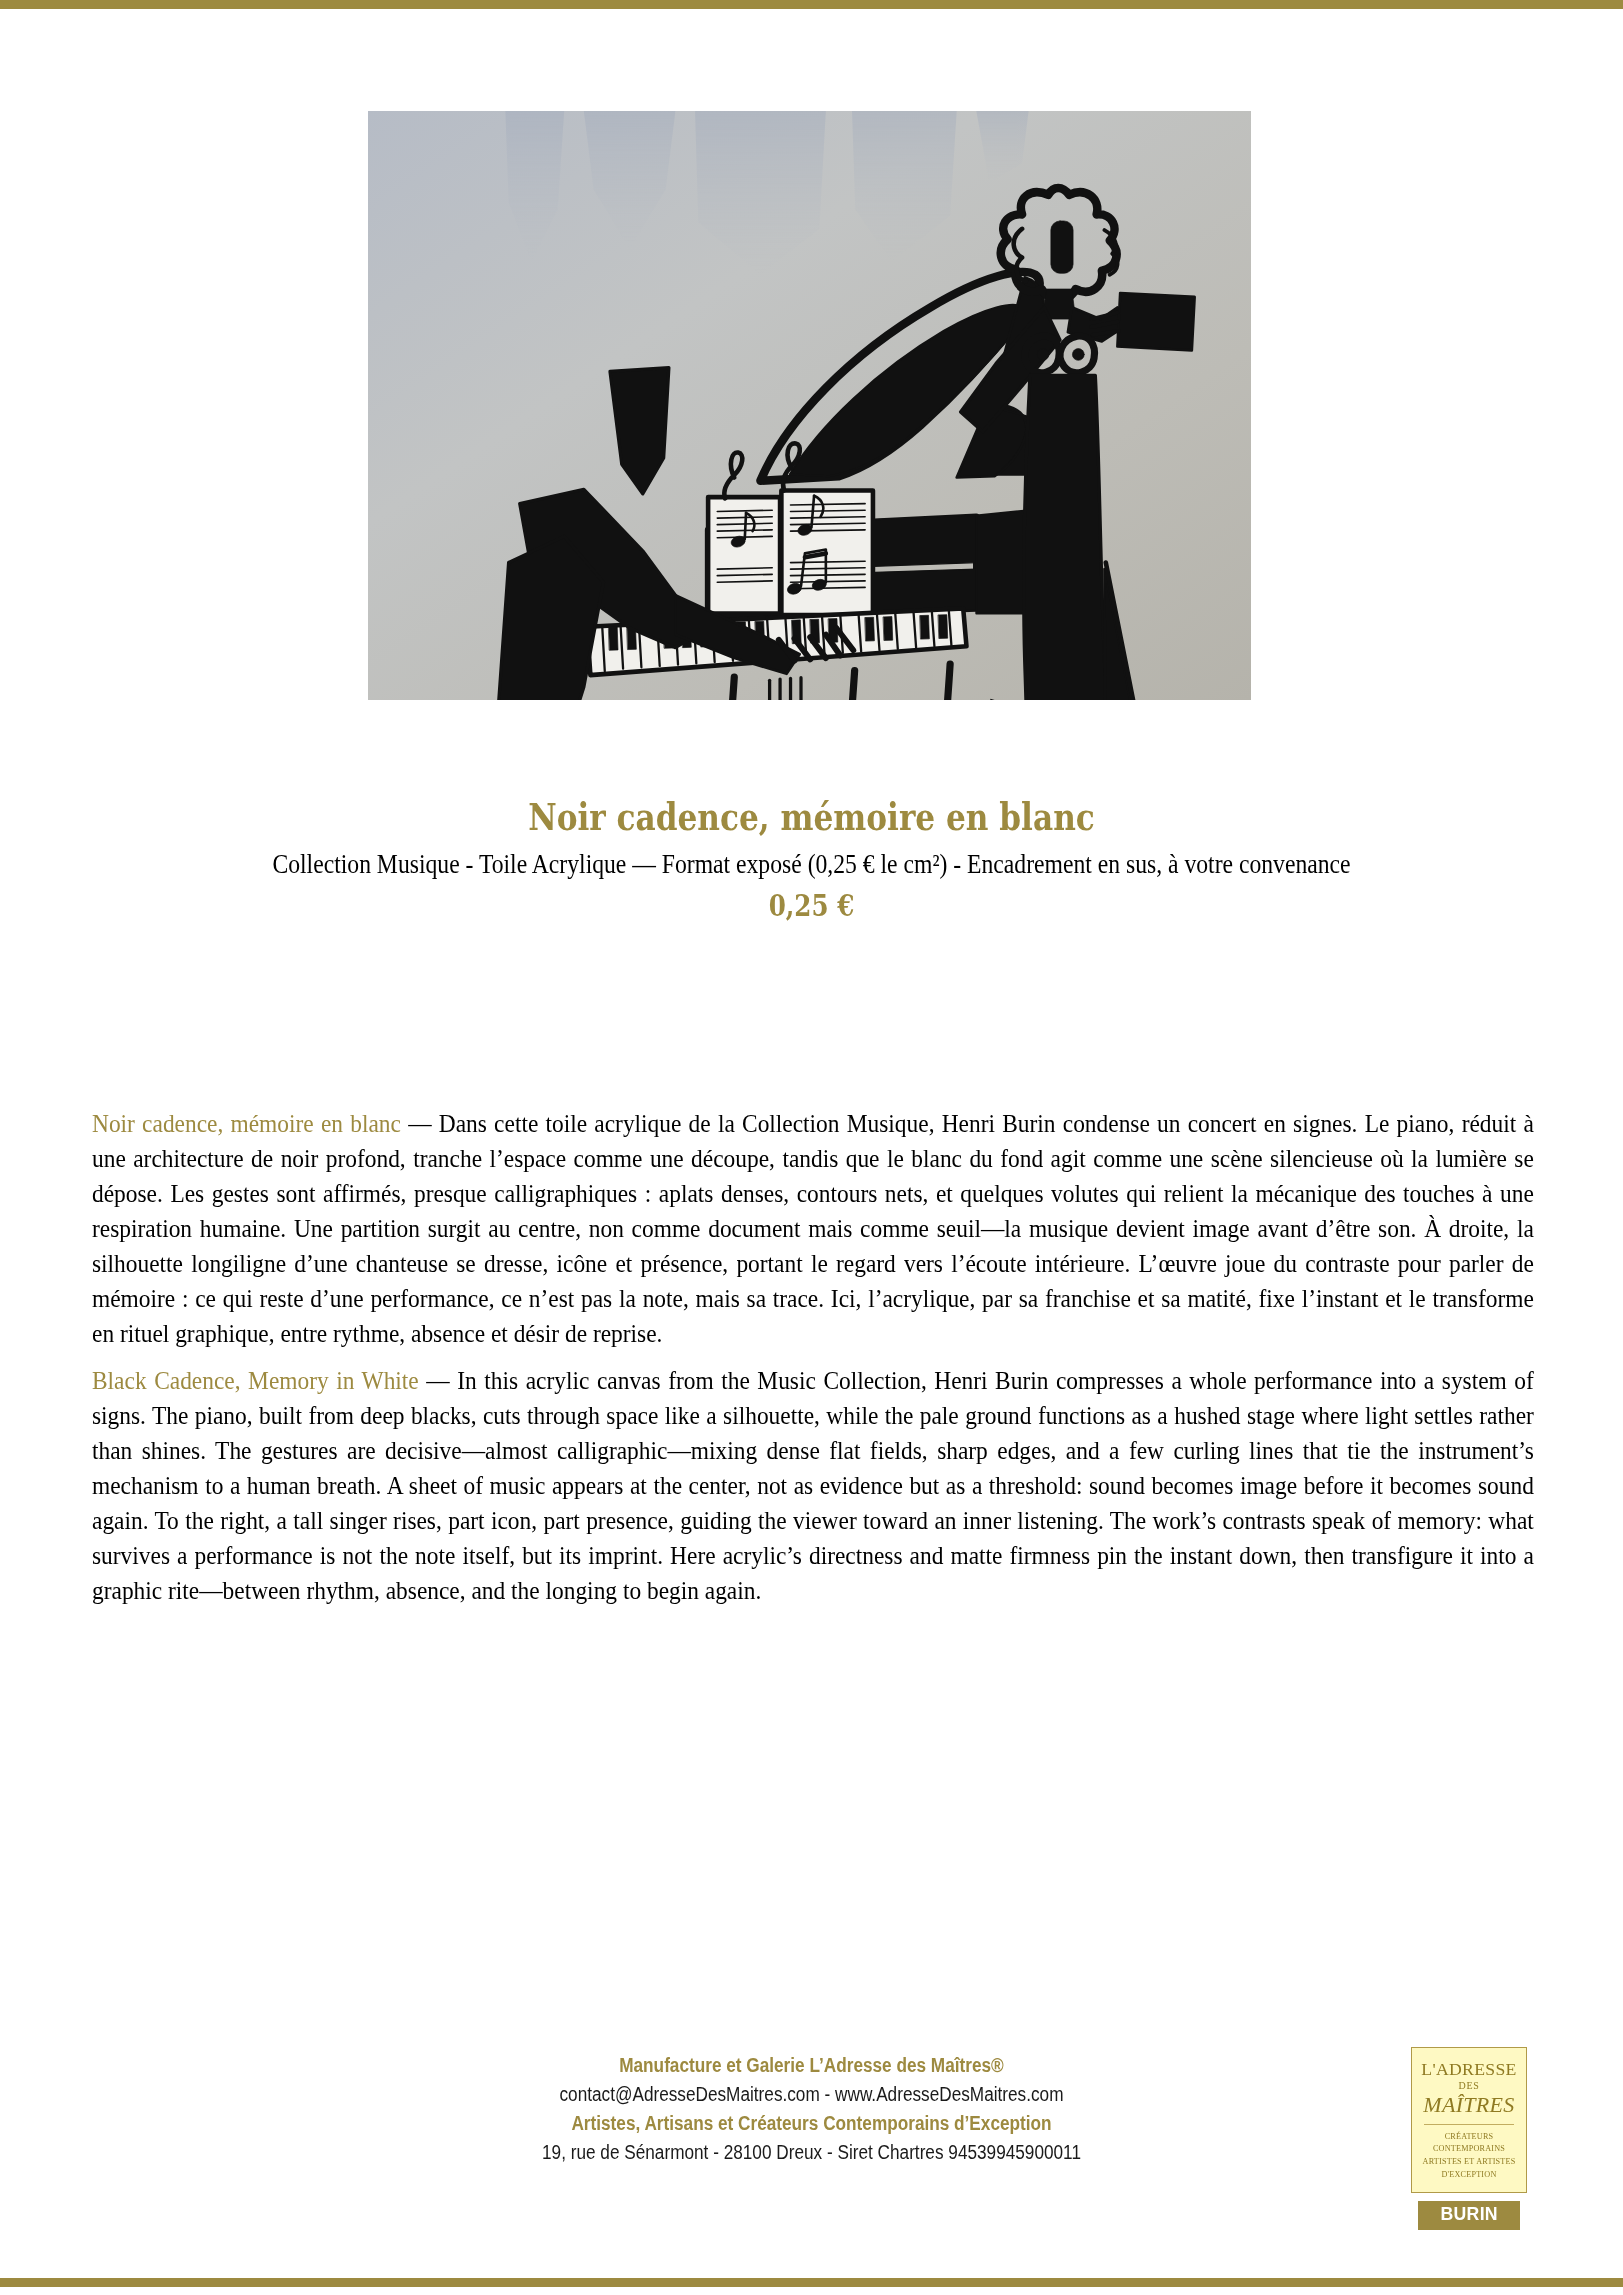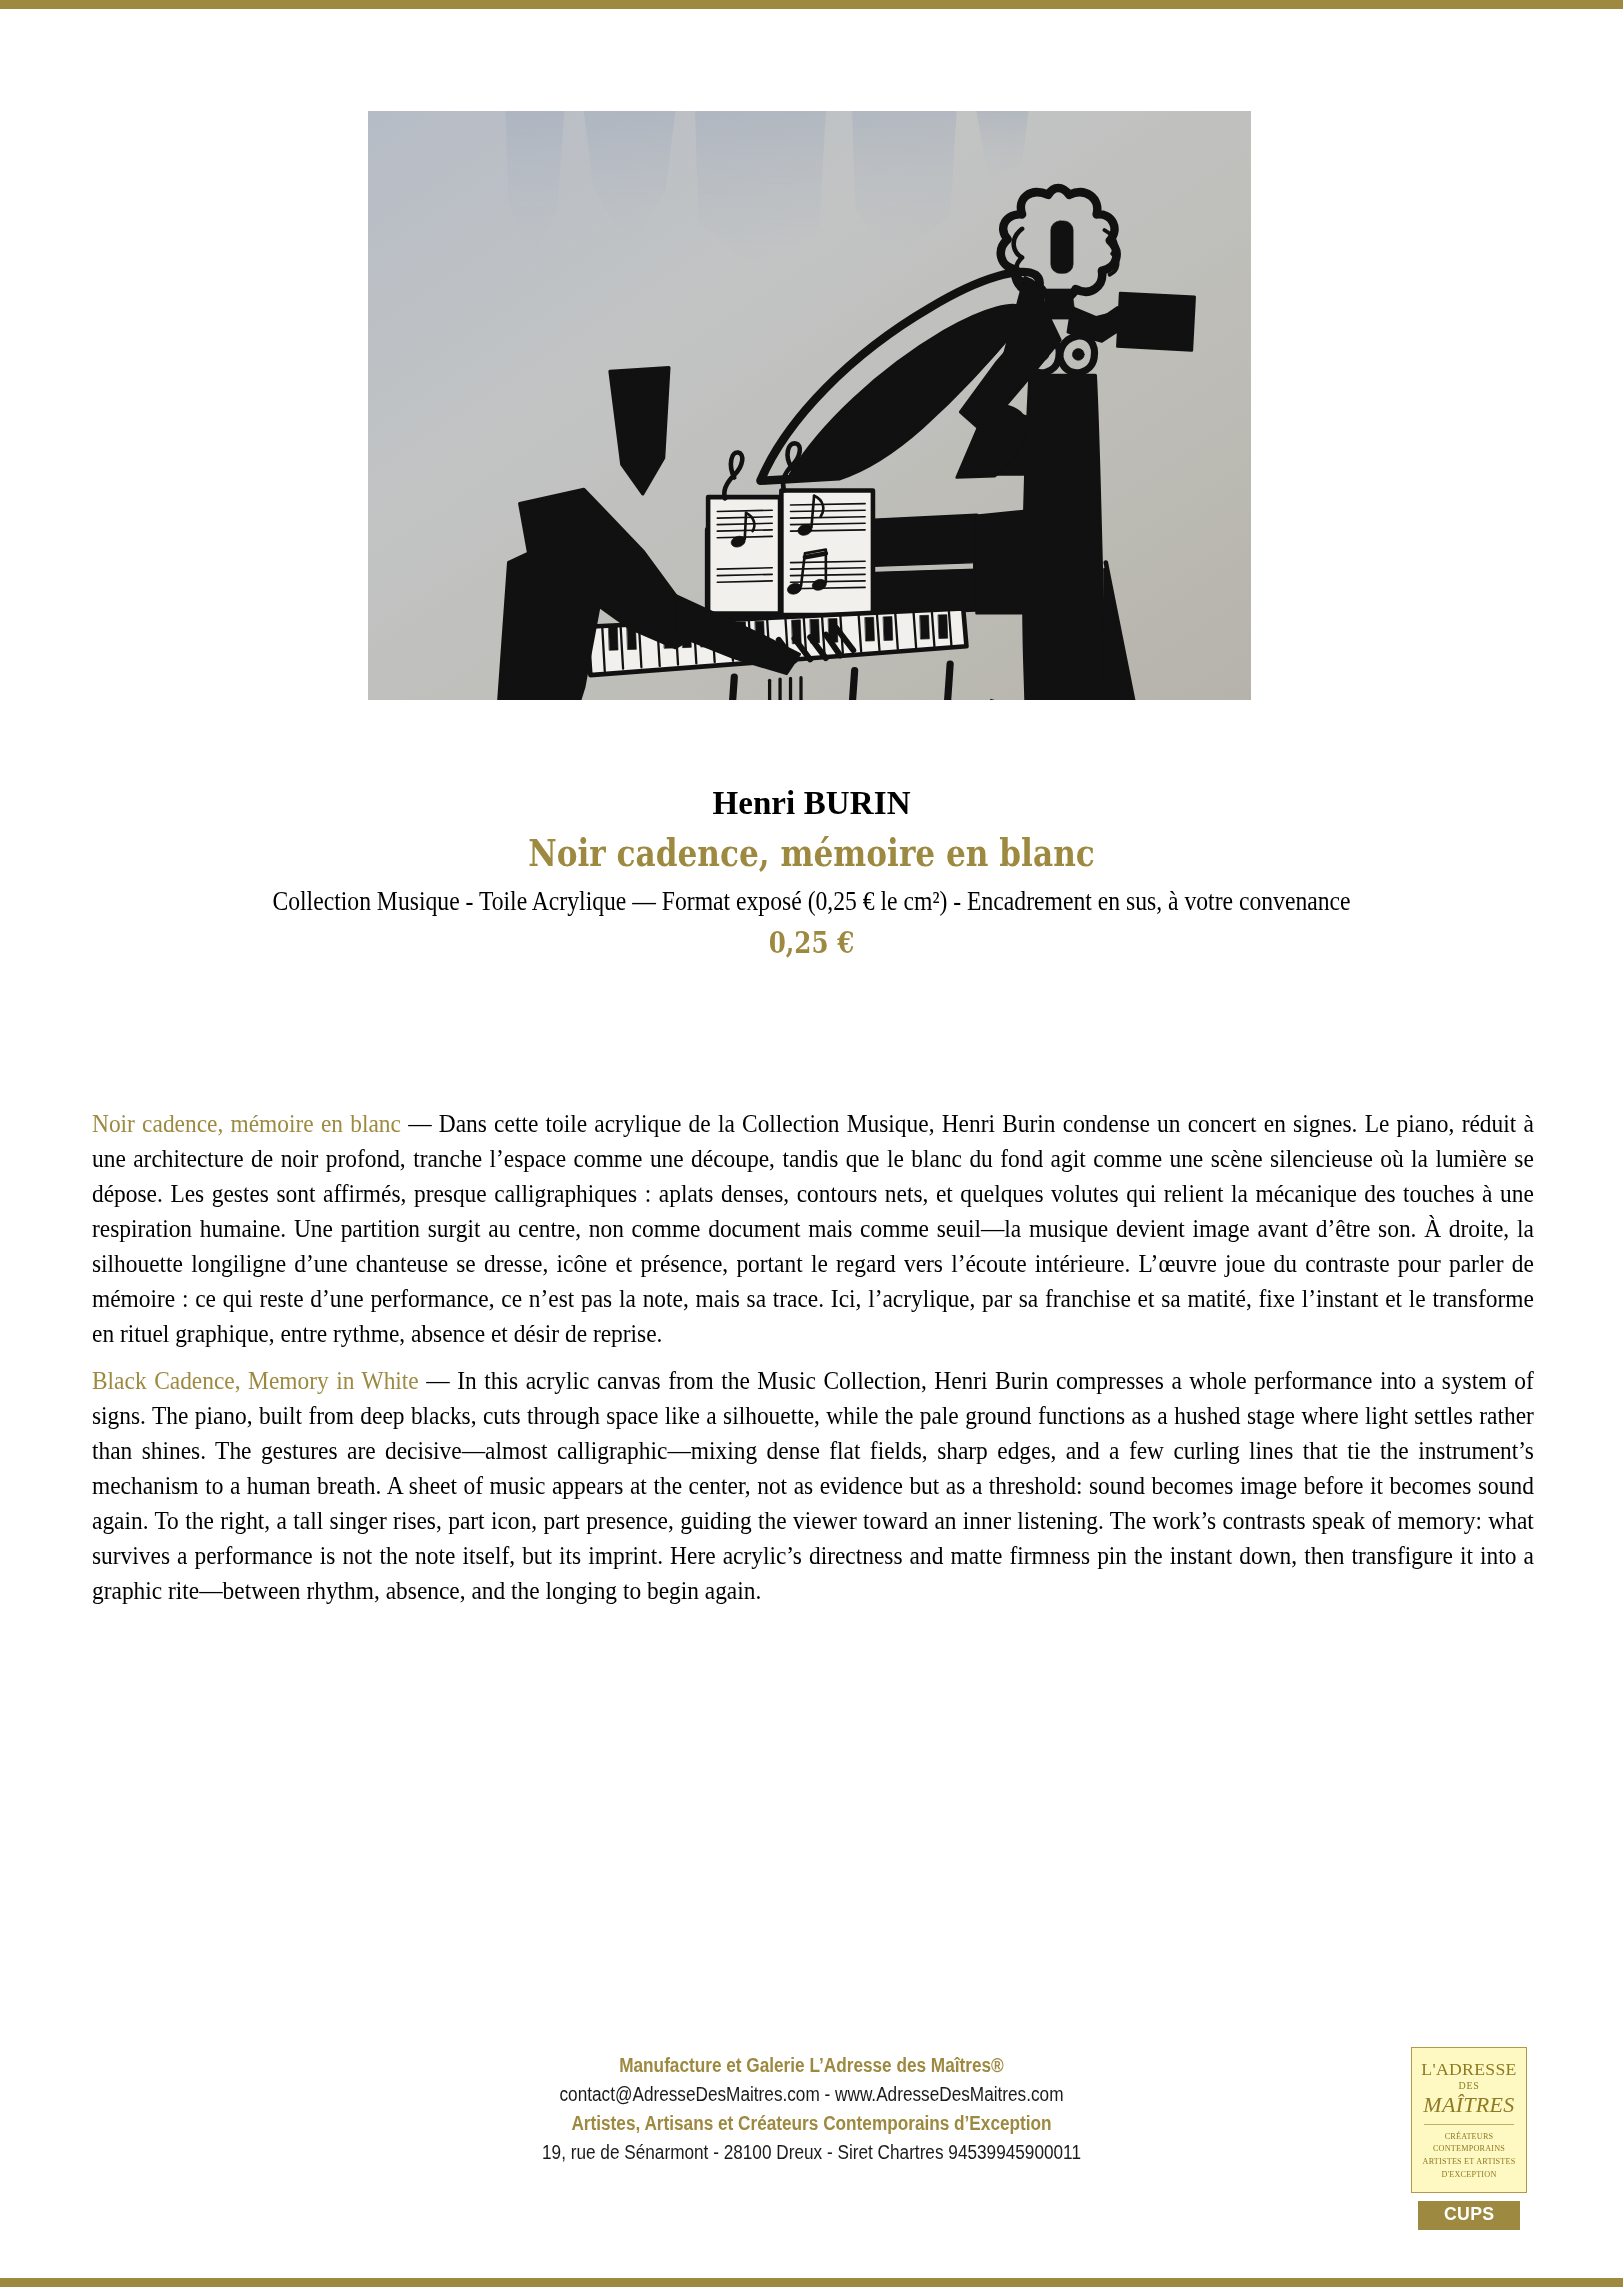--- a/index.html
+++ b/index.html
@@ -432,21 +432,20 @@
         <path d="M970 1138 L928 1190"></path>
       </g>
       <g stroke="#111111" stroke-width="11" fill="none">
         <path d="M566 1182 L596 1178 L588 1212"></path>
       </g>
     </g>
   </svg>
 </div>
 
 <div class="title-block">
-  <div class="artist-name">Henri BURIN</div>
   <div class="artwork-title">Noir cadence, mémoire en blanc</div>
   <div class="artwork-subtitle">Collection Musique - Toile Acrylique — Format exposé (0,25 € le cm²) - Encadrement en sus, à votre convenance</div>
   <div class="artwork-price">0,25 €</div>
 </div>
 
 <div class="body-text">
   <p class="para"><span class="lead">Noir cadence, mémoire en blanc</span><span> — Dans cette toile acrylique de la Collection Musique, Henri Burin condense un concert en signes. Le piano, réduit à une architecture de noir profond, tranche l’espace comme une découpe, tandis que le blanc du fond agit comme une scène silencieuse où la lumière se dépose. Les gestes sont affirmés, presque calligraphiques : aplats denses, contours nets, et quelques volutes qui relient la mécanique des touches à une respiration humaine. Une partition surgit au centre, non comme document mais comme seuil—la musique devient image avant d’être son. À droite, la silhouette longiligne d’une chanteuse se dresse, icône et présence, portant le regard vers l’écoute intérieure. L’œuvre joue du contraste pour parler de mémoire : ce qui reste d’une performance, ce n’est pas la note, mais sa trace. Ici, l’acrylique, par sa franchise et sa matité, fixe l’instant et le transforme en rituel graphique, entre rythme, absence et désir de reprise.</span></p>
   <p class="para"><span class="lead">Black Cadence, Memory in White</span><span> — In this acrylic canvas from the Music Collection, Henri Burin compresses a whole performance into a system of signs. The piano, built from deep blacks, cuts through space like a silhouette, while the pale ground functions as a hushed stage where light settles rather than shines. The gestures are decisive—almost calligraphic—mixing dense flat fields, sharp edges, and a few curling lines that tie the instrument’s mechanism to a human breath. A sheet of music appears at the center, not as evidence but as a threshold: sound becomes image before it becomes sound again. To the right, a tall singer rises, part icon, part presence, guiding the viewer toward an inner listening. The work’s contrasts speak of memory: what survives a performance is not the note itself, but its imprint. Here acrylic’s directness and matte firmness pin the instant down, then transfigure it into a graphic rite—between rhythm, absence, and the longing to begin again.</span></p>
 </div>
 
@@ -460,17 +459,17 @@
 <div class="logo-block">
   <div class="logo-card">
     <div class="logo-l1">L'ADRESSE</div>
     <div class="logo-l2">DES</div>
     <div class="logo-l3">MAÎTRES</div>
     <div class="logo-divider"></div>
     <div class="logo-sub">CRÉATEURS CONTEMPORAINS</div>
     <div class="logo-sub">ARTISTES ET ARTISTES</div>
     <div class="logo-sub">D'EXCEPTION</div>
   </div>
-  <div class="cups-badge">CUPS</div>
+  <div class="cups-badge">BURIN</div>
 </div>
 
 <div class="page-rule bottom"></div>
 
 
 </body></html>

